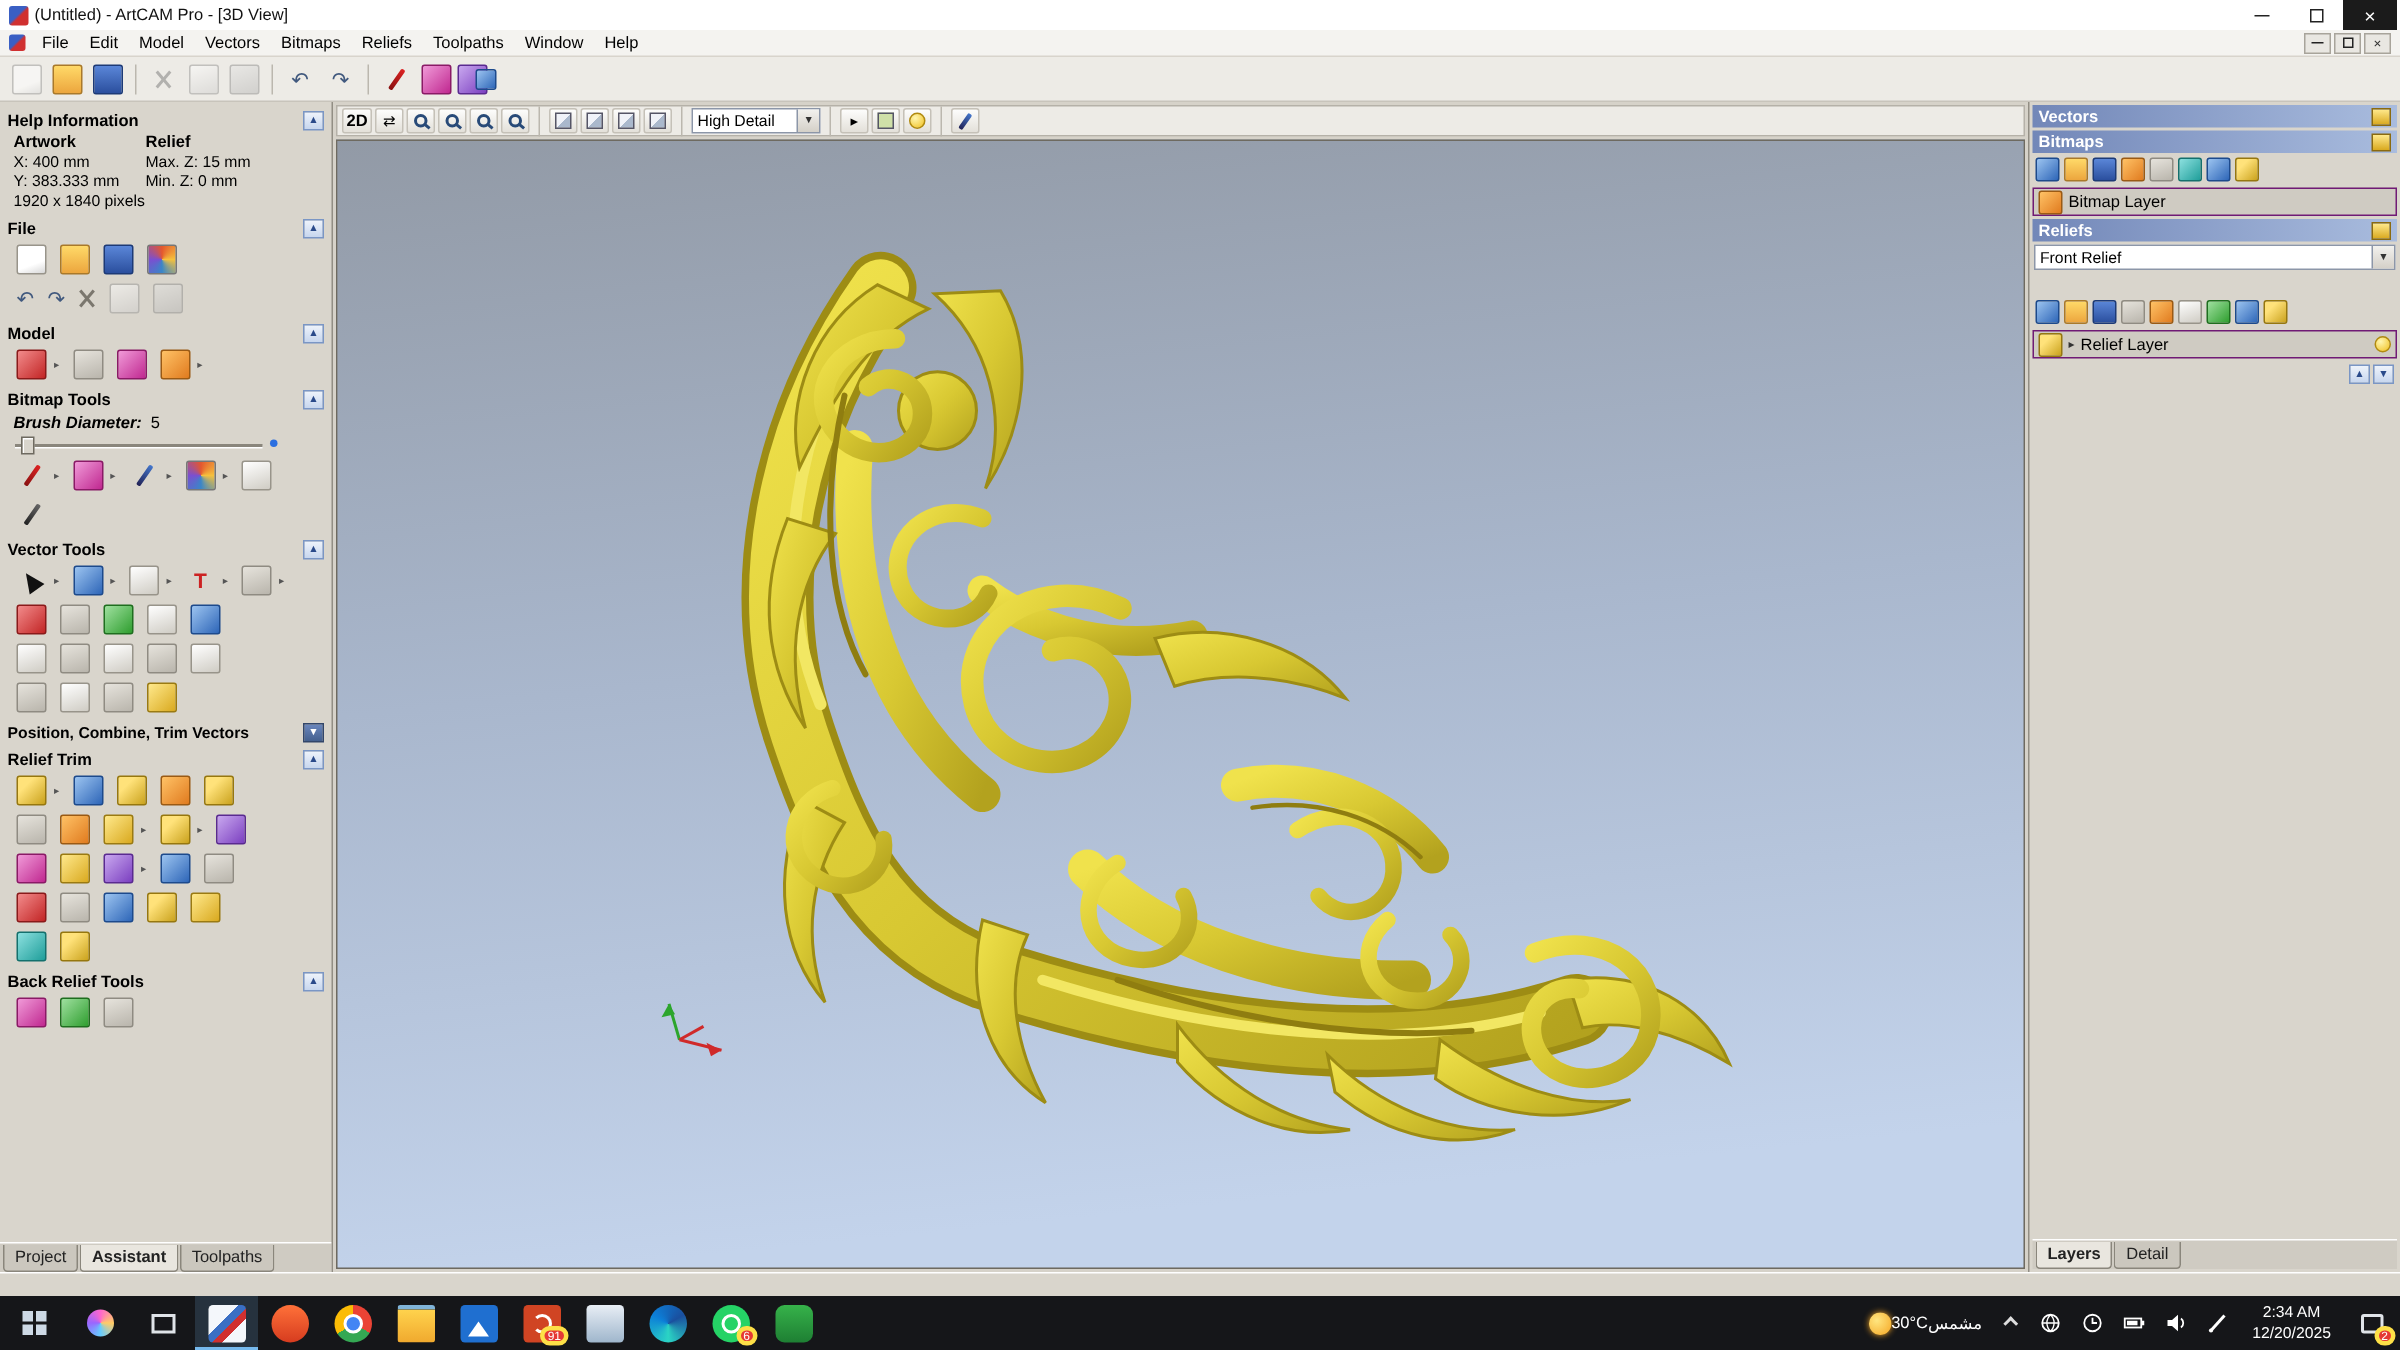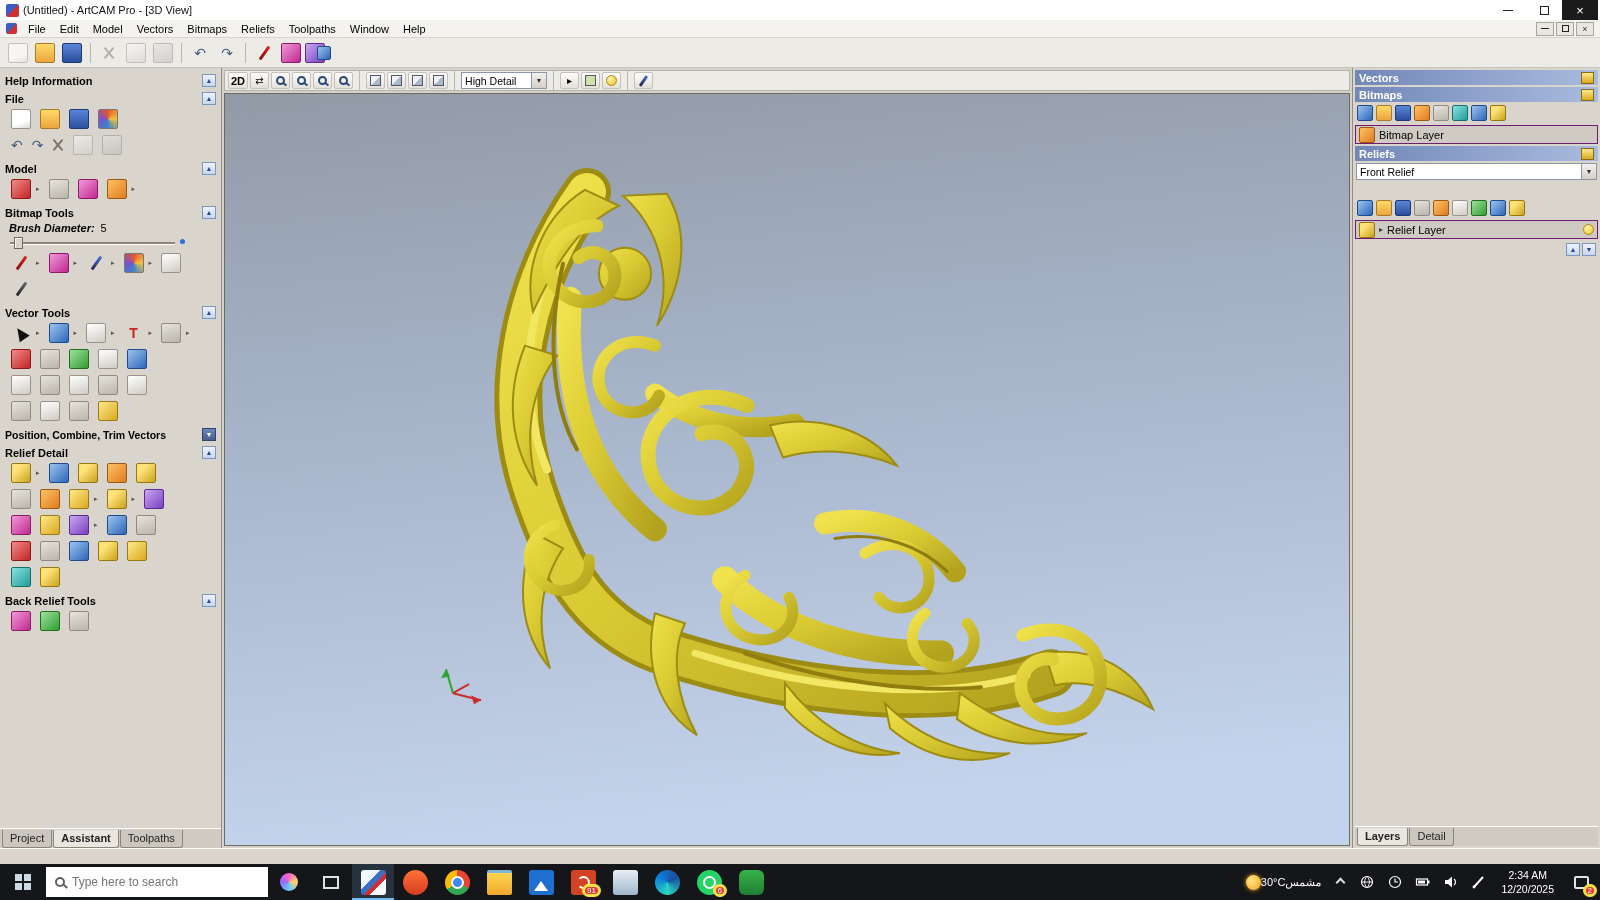--- a/index.html
+++ b/index.html
@@ -232,20 +232,29 @@
   </div>
 
   <div class="main">
 
     <div class="lp">
 
       <div class="sh">
         <b>Help Information</b>
         <span class="cbtn">▲</span>
       </div>
+      <div class="mi">
+        <b>Artwork</b>
+        <b>Relief</b>
+        <span>X: 400 mm</span>
+        <span>Max. Z: 15 mm</span>
+        <span>Y: 383.333 mm</span>
+        <span>Min. Z: 0 mm</span>
+        <span class="span2">1920 x 1840 pixels</span>
+      </div>
 
       <div class="sh">
         <b>File</b>
         <span class="cbtn">▲</span>
       </div>
       <div class="irow">
         <span class="i page"></span>
         <span class="i folder"></span>
         <span class="i floppy"></span>
         <span class="i imp"></span>
@@ -343,21 +352,21 @@
         <span class="i gryi"></span>
         <span class="i yeli"></span>
       </div>
 
       <div class="sh">
         <b style="font-size:10.5px">Position, Combine, Trim Vectors</b>
         <span class="cbtn dark">▼</span>
       </div>
 
       <div class="sh">
-        <b>Relief Detail</b>
+        <b>Relief Trim</b>
         <span class="cbtn">▲</span>
       </div>
       <div class="irow">
         <span class="i gldi"></span>
           <span class="fly">▸</span>
         <span class="i blui"></span>
         <span class="i gldi"></span>
         <span class="i orai"></span>
         <span class="i gldi"></span>
       </div>
@@ -580,24 +589,20 @@
 
   <div class="taskbar">
     <div class="start">
       <div class="winlogo">
           <span></span>
           <span></span>
           <span></span>
           <span></span>
         </div>
     </div>
-    <div class="search">
-      <span class="smag"></span>
-      <input type="text" placeholder="Type here to search" style="">
-    </div>
     <div class="ti">
         <span class="sparkle"></span>
       </div>
     <div class="ti">
         <span class="tv"></span>
       </div>
     <div class="ti active">
         <span class="tic acic"></span>
       </div>
     <div class="ti">

